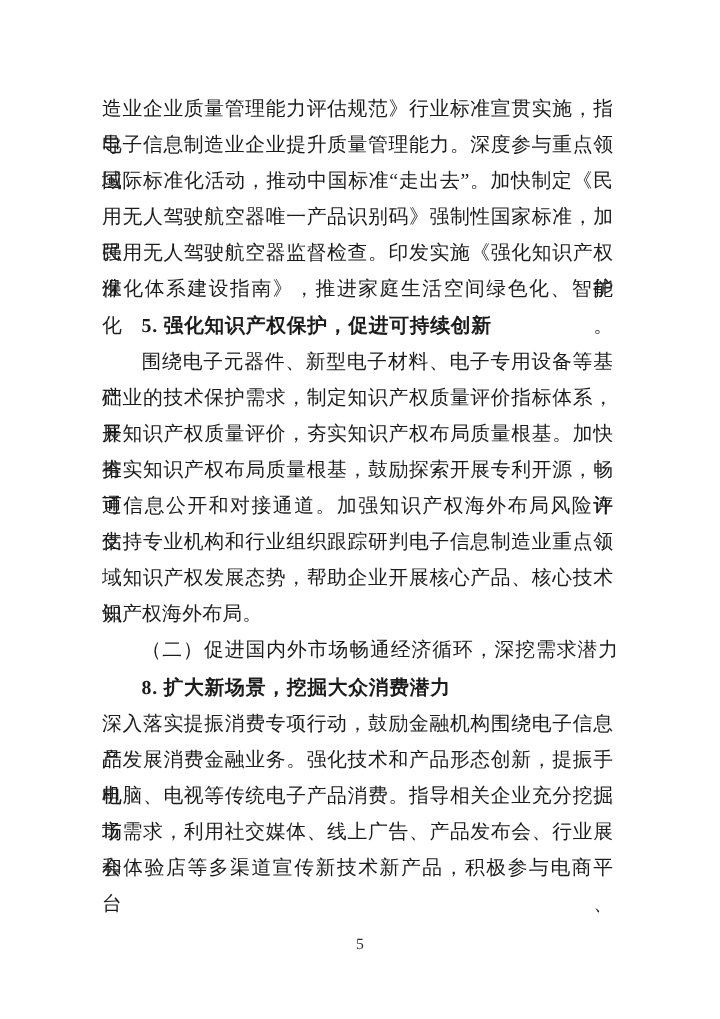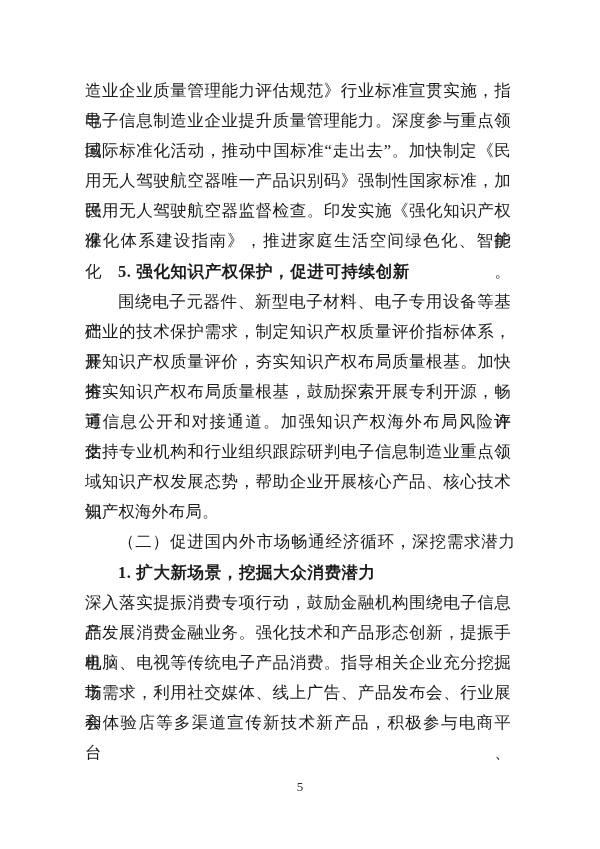--- a/index.html
+++ b/index.html
@@ -81,21 +81,21 @@
     <div class="line heading-bold indent">5. 强化知识产权保护，促进可持续创新</div>
     <div class="line justify indent">围绕电子元器件、新型电子材料、电子专用设备等基础</div>
     <div class="line justify">产业的技术保护需求，制定知识产权质量评价指标体系，开</div>
     <div class="line justify">展知识产权质量评价，夯实知识产权布局质量根基。加快推</div>
     <div class="line justify">夯实知识产权布局质量根基，鼓励探索开展专利开源，畅通许</div>
     <div class="line justify">可信息公开和对接通道。加强知识产权海外布局风险评估，</div>
     <div class="line justify">支持专业机构和行业组织跟踪研判电子信息制造业重点领</div>
     <div class="line justify">域知识产权发展态势，帮助企业开展核心产品、核心技术知</div>
     <div class="line">识产权海外布局。</div>
     <div class="line heading-kai indent">（二）促进国内外市场畅通经济循环，深挖需求潜力</div>
-    <div class="line heading-bold indent">1. 扩大新场景，挖掘大众消费潜力</div>
+    <div class="line heading-bold indent">8. 扩大新场景，挖掘大众消费潜力</div>
     <div class="line justify">深入落实提振消费专项行动，鼓励金融机构围绕电子信息产</div>
     <div class="line justify">品发展消费金融业务。强化技术和产品形态创新，提振手机、</div>
     <div class="line justify">电脑、电视等传统电子产品消费。指导相关企业充分挖掘市</div>
     <div class="line justify">场需求，利用社交媒体、线上广告、产品发布会、行业展会</div>
     <div class="line justify">和体验店等多渠道宣传新技术新产品，积极参与电商平台、</div>
   </div>
 
   <div class="page-footer">
     <span>5</span>
   </div>

